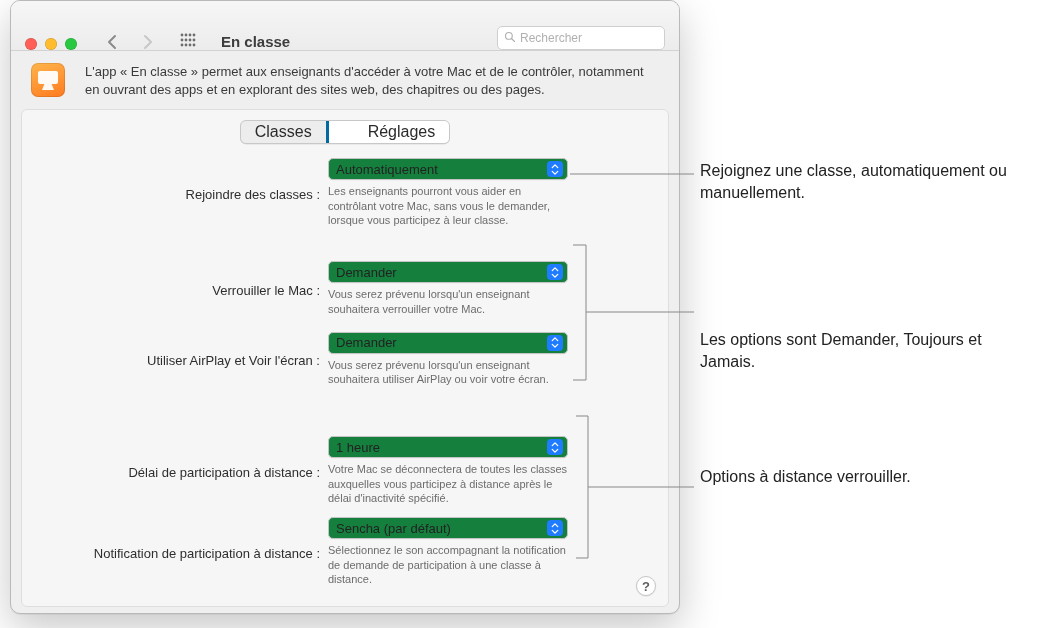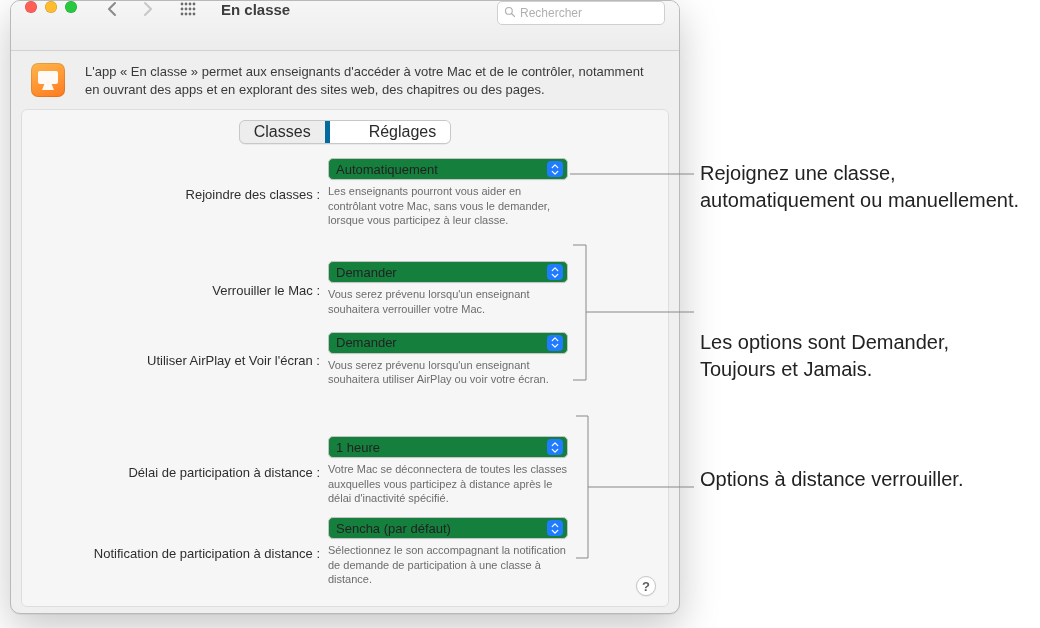--- a/index.html
+++ b/index.html
@@ -22,21 +22,21 @@
     background: #efefef;
     border: 1px solid #b9b9b9;
     border-radius: 10px;
     box-shadow: 0 14px 40px rgba(0,0,0,0.22), 0 1px 0 rgba(0,0,0,0.05);
     overflow: hidden;
   }
   
   .titlebar {
     height: 50px;
     display: flex;
-    align-items: flex-start;
+    align-items: flex-end;
     gap: 10px;
     padding: 0 14px;
     background: linear-gradient(#f6f6f6,#ececec);
     border-bottom: 1px solid #d2d2d2;
   }
   .traffic { display: flex; gap: 8px; align-items: center; }
   .traffic span { width: 12px; height: 12px; border-radius: 50%; display: inline-block; box-shadow: inset 0 0 0 0.5px rgba(0,0,0,0.2); }
   .tl-red   { background:#ff5f57; }
   .tl-yel   { background:#febc2e; }
   .tl-grn   { background:#28c840; }
@@ -102,21 +102,21 @@
   .seg-inner {
     display:flex;
     border:1px solid #c8c8c8; border-radius:6px;
     overflow:hidden; background:#ededed;
     box-shadow: 0 0.5px 0 rgba(0,0,0,0.1);
   }
   .seg-btn {
     padding:2px 14px; font-size:16px; color:#2b2b2b;
     display:flex; align-items:center; height:22px;
   }
-  .seg-btn + .seg-btn { border-left:5px solid #0369a1;padding-left:39px; }
+  .seg-btn + .seg-btn { border-left:3px solid #0369a1;padding-left:39px; }
   .seg-btn.active { background:#ffffff; }
 
   
   .settings { padding:0 8px 0 6px; }
   .row {
     display:flex; align-items:center;
     margin-bottom:6px;
   }
   .row-label {
     width:290px; text-align:right; padding-right:8px;
@@ -153,21 +153,21 @@
     width:20px; height:20px; border-radius:50%;
     background:#fff; border:1px solid #c8c8c8;
     color:#5f5f5f; font-size:13px; font-weight:600;
     display:flex; align-items:center; justify-content:center;
     box-shadow: 0 0.5px 1px rgba(0,0,0,0.12);
   }
 
   
   .callouts { position:absolute; left:0; top:0; width:1040px; height:628px; pointer-events:none; }
   .callout-text {
-    position:absolute; font-size:20px; color:#222; line-height:1.35;
+    position:absolute; font-size:16px; color:#222; line-height:1.35;
     width:320px;
   }
   svg.leaders { position:absolute; left:0; top:0; width:1040px; height:628px; overflow:visible; }
   svg.leaders line, svg.leaders path { stroke:#888; stroke-width:1; fill:none; }
 </style>
 </head>
 <body>
 
 <div class="stage">
 

